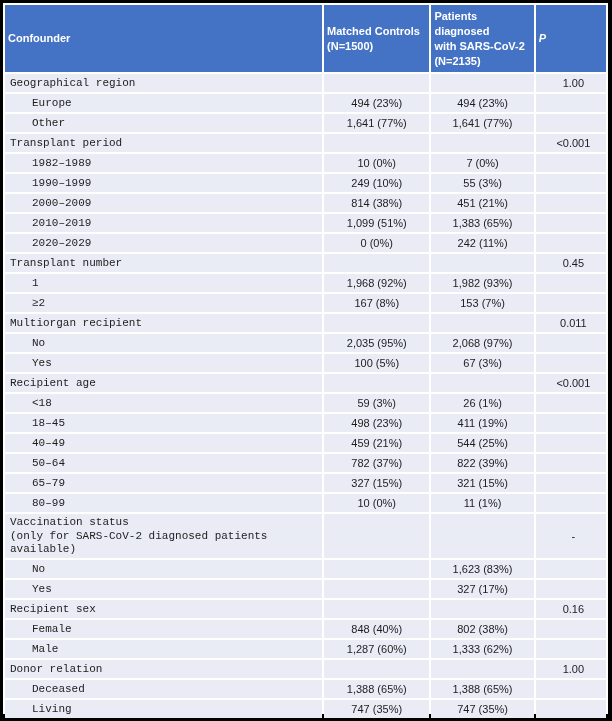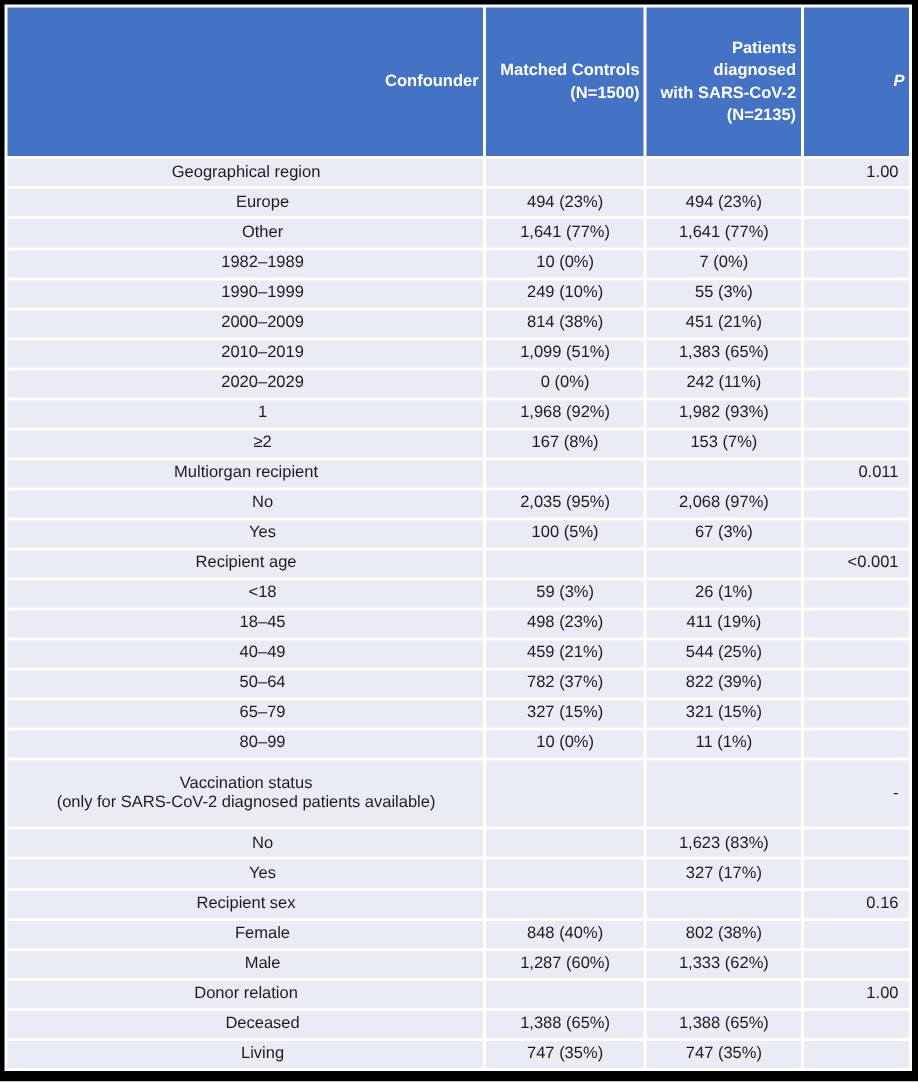--- a/index.html
+++ b/index.html
@@ -30,41 +30,41 @@
   col.c1 { width: 316px; }
   col.c2 { width: 105px; }
   col.c3 { width: 102px; }
   col.c4 { width: 70px; }
   th {
     background: #4472C4;
     color: #ffffff;
     font-weight: 700;
     font-size: 11px;
     line-height: 1.35;
-    text-align: right;
+    text-align: left;
     vertical-align: middle;
     white-space: pre-line;
     height: 52px;
-    padding: 20px 3px;
+    padding: 4px 3px;
   }
   th.p-head { font-style: italic; }
   td {
     background: #E9EBF5;
     color: #1d1d1d;
     font-size: 11px;
     line-height: 1.25;
     vertical-align: middle;
     height: 16px;
     padding: 1px 4px;
     overflow: hidden;
   }
-  td.c-label { text-align: center; padding-left: 5px; white-space: pre-line; }
+  td.c-label { text-align: left; padding-left: 5px; white-space: pre-line; font-family: Liberation Mono, monospace; }
   td.c-label.indent { padding-left: 27px; margin-top: 48px; }
   td.c-num { text-align: center; }
-  td.c-p { text-align: right; padding-right: 7px; padding-left: 12px; }
+  td.c-p { text-align: center; padding-right: 7px; padding-left: 12px; }
   tr.tall td { height: 42px; }
   tr.tall td.c-label { vertical-align: middle; margin-top: 32px; }
 </style>
 </head>
 <body>
 
 <div class="frame">
   <table class="confounders">
     <colgroup>
       <col class="c1">
@@ -96,20 +96,26 @@
           <td class="c-num">494 (23%)</td>
           <td class="c-p"></td>
         </tr>
         <tr>
           <td class="c-label indent">Other</td>
           <td class="c-num">1,641 (77%)</td>
           <td class="c-num">1,641 (77%)</td>
           <td class="c-p"></td>
         </tr>
         <tr>
+          <td class="c-label">Transplant period</td>
+          <td class="c-num"></td>
+          <td class="c-num"></td>
+          <td class="c-p">&lt;0.001</td>
+        </tr>
+        <tr>
           <td class="c-label indent">1982–1989</td>
           <td class="c-num">10 (0%)</td>
           <td class="c-num">7 (0%)</td>
           <td class="c-p"></td>
         </tr>
         <tr>
           <td class="c-label indent">1990–1999</td>
           <td class="c-num">249 (10%)</td>
           <td class="c-num">55 (3%)</td>
           <td class="c-p"></td>
@@ -124,20 +130,26 @@
           <td class="c-label indent">2010–2019</td>
           <td class="c-num">1,099 (51%)</td>
           <td class="c-num">1,383 (65%)</td>
           <td class="c-p"></td>
         </tr>
         <tr>
           <td class="c-label indent">2020–2029</td>
           <td class="c-num">0 (0%)</td>
           <td class="c-num">242 (11%)</td>
           <td class="c-p"></td>
+        </tr>
+        <tr>
+          <td class="c-label">Transplant number</td>
+          <td class="c-num"></td>
+          <td class="c-num"></td>
+          <td class="c-p">0.45</td>
         </tr>
         <tr>
           <td class="c-label indent">1</td>
           <td class="c-num">1,968 (92%)</td>
           <td class="c-num">1,982 (93%)</td>
           <td class="c-p"></td>
         </tr>
         <tr>
           <td class="c-label indent">≥2</td>
           <td class="c-num">167 (8%)</td>

